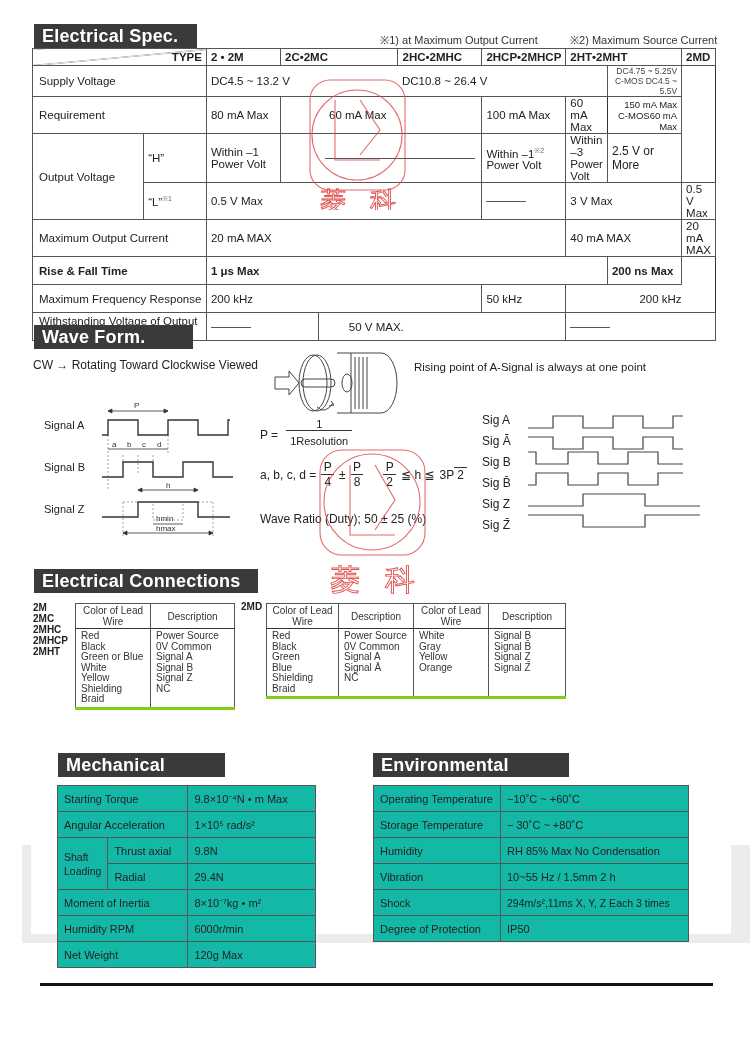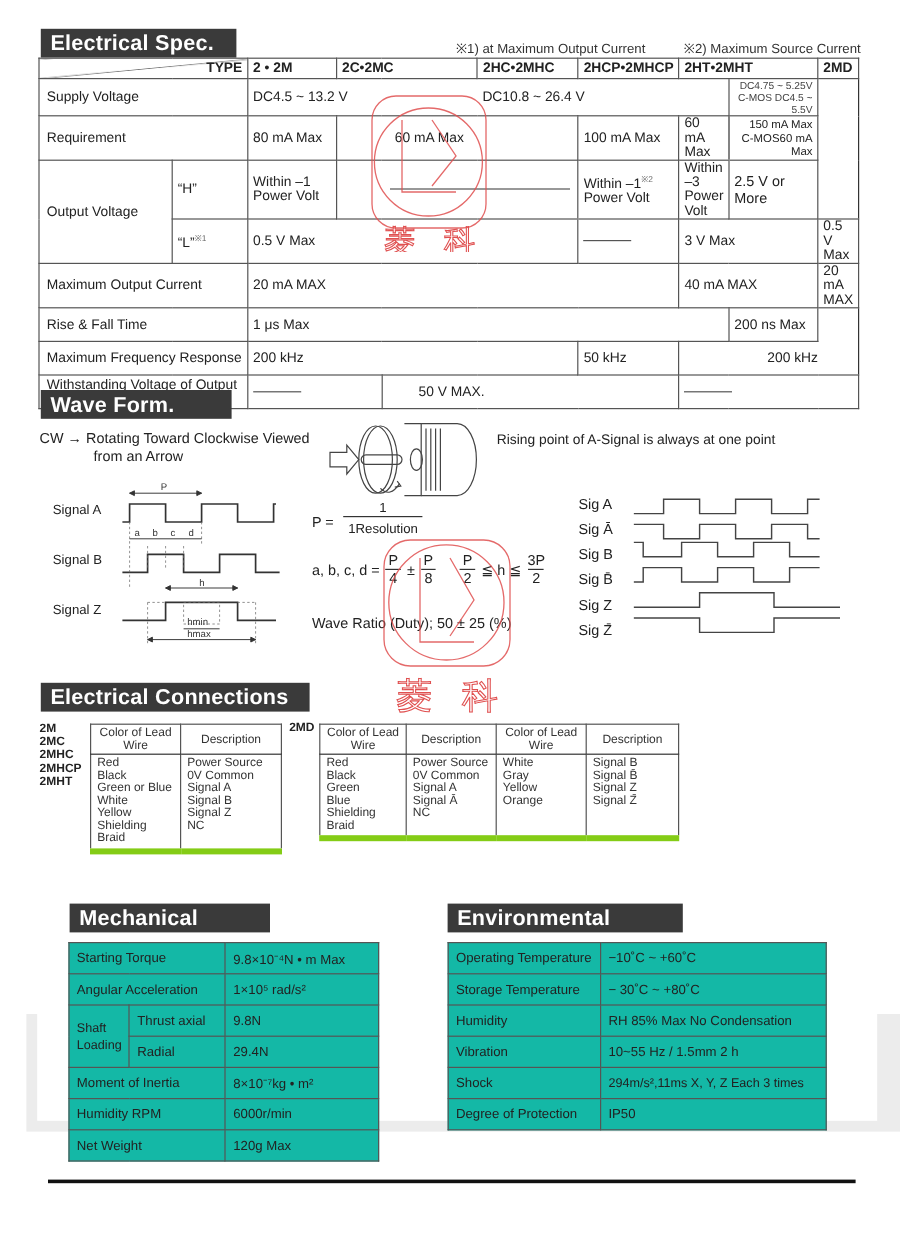--- a/index.html
+++ b/index.html
@@ -23,21 +23,21 @@
   sup { font-size: 7px; color: #666; }
 
   .dash { display: inline-block; width: 36px; border-top: 1px solid #555; vertical-align: middle; }
 
   .notes { position: absolute; top: 32px; left: 380px; font-size: 11px; color: #333; white-space: nowrap; }
 
   .txt { position: absolute; font-size: 12px; color: #222; white-space: nowrap; }
 
   table.conn { position: absolute; border-collapse: collapse; font-size: 10px; color: #333; }
   table.conn th { font-weight: normal; border: 1px solid #555; border-bottom: 1.5px solid #333; padding: 1px 4px; height: 16px; }
-  table.conn td { border-left: 1px solid #555; border-right: 1px solid #555; border-bottom: 5px solid #84cc16; padding: 2px 5px; vertical-align: top; line-height: 10.5px; margin-left: 18px; }
+  table.conn td { border-left: 1px solid #555; border-right: 1px solid #555; border-bottom: 3px solid #84cc16; padding: 2px 5px; vertical-align: top; line-height: 10.5px; margin-left: 18px; }
 
   .models { position: absolute; font-size: 10px; font-weight: bold; line-height: 11px; }
 
   .bg-gray { position: absolute; background: #ececec; }
 
   table.spec { position: absolute; border-collapse: collapse; font-size: 11px; background: #14b8a6; }
   table.spec td { border: 1px solid #555; height: 26px; padding: 0 6px; }
 
   .watermark { position: absolute; pointer-events: none; }
 </style>
@@ -118,21 +118,21 @@
     <td class="c" colspan="2">3 V Max</td>
     <td class="c" style="border-left:1.5px solid #333;">0.5 V Max</td>
   </tr>
   <tr style="height:28px;">
     <td colspan="2" class="l">Maximum Output Current</td>
     <td colspan="4" class="c" style="border-right:none;">20 mA  MAX</td>
     <td class="c" style="border-left:none;"></td>
     <td colspan="2" class="c">40 mA  MAX</td>
     <td class="c" style="border-left:1.5px solid #333;">20 mA  MAX</td>
   </tr>
-  <tr style="height:28px;">
+  <tr style="height:28px;font-weight:bold;">
     <td colspan="2" class="l">Rise &amp; Fall Time</td>
     <td colspan="6" class="c">1 μs Max</td>
     <td class="c" style="border-left:1.5px solid #333;">200 ns Max</td>
   </tr>
   <tr style="height:28px;">
     <td colspan="2" class="l">Maximum Frequency Response</td>
     <td colspan="3" class="c" style="border-right:none;">200 kHz</td>
     <td class="c" style="border-left:none;"></td>
     <td class="c">50 kHz</td>
     <td colspan="2" class="c" style="border-right:none;text-align:right;padding-right:0;">200 kHz</td>
@@ -143,21 +143,20 @@
     <td colspan="3" class="c" style="text-align:left;padding-left:30px;">50 V  MAX.</td>
     <td colspan="3" class="c"><span class="dash" style="width:40px;"></span></td>
   </tr>
 </tbody>
   </table>
 
 <div class="sec-title" style="left:34px;top:325px;width:159px;">Wave Form.</div>
 
 <div class="txt" style="left:33px;top:358px;line-height:15px;">
   <div><span>CW</span> <span>→</span> <span>Rotating Toward Clockwise Viewed</span></div>
-  <div style="padding-left:45px;">from an Arrow</div>
 </div>
 
 <svg style="position:absolute;left:265px;top:345px;" width="150" height="80" viewBox="0 0 150 80">
   <g fill="none" stroke="#444" stroke-width="1">
     <path d="M10 32 h14 v-6 l10 12 l-10 12 v-6 h-14 z"></path>
     <ellipse cx="48" cy="38" rx="14" ry="28"></ellipse>
     <ellipse cx="52" cy="38" rx="14" ry="28"></ellipse>
     <rect x="36" y="34" width="34" height="8" rx="4"></rect>
     <path d="M72 8 h14 v60 h-14"></path>
     <path d="M86 8 h30 a16 30 0 0 1 0 60 h-30"></path>
@@ -227,21 +226,21 @@
   <span style="display:inline-flex;flex-direction:column;align-items:center;">
       <span>P</span>
       <span style="border-top:1px solid #333;padding:0 3px;">8</span>
     </span>
   <span style="width:10px;"></span>
   <span style="display:inline-flex;flex-direction:column;align-items:center;">
       <span>P</span>
       <span style="border-top:1px solid #333;padding:0 3px;">2</span>
     </span>
   <span>≦ h ≦</span>
-  <span style="display:inline-flex;flex-direction:column;align-items:center;">
+  <span style="display:inline-flex;align-items:center;">
       <span>3P</span>
       <span style="border-top:1px solid #333;padding:0 3px;">2</span>
     </span>
 </div>
 
 <div class="txt" style="left:260px;top:512px;">Wave Ratio (Duty); 50 ± 25 (%)</div>
 
 <div style="position:absolute;left:482px;top:410px;font-size:12px;line-height:21px;">
   <div>Sig A</div>
   <div>Sig Ā</div>

